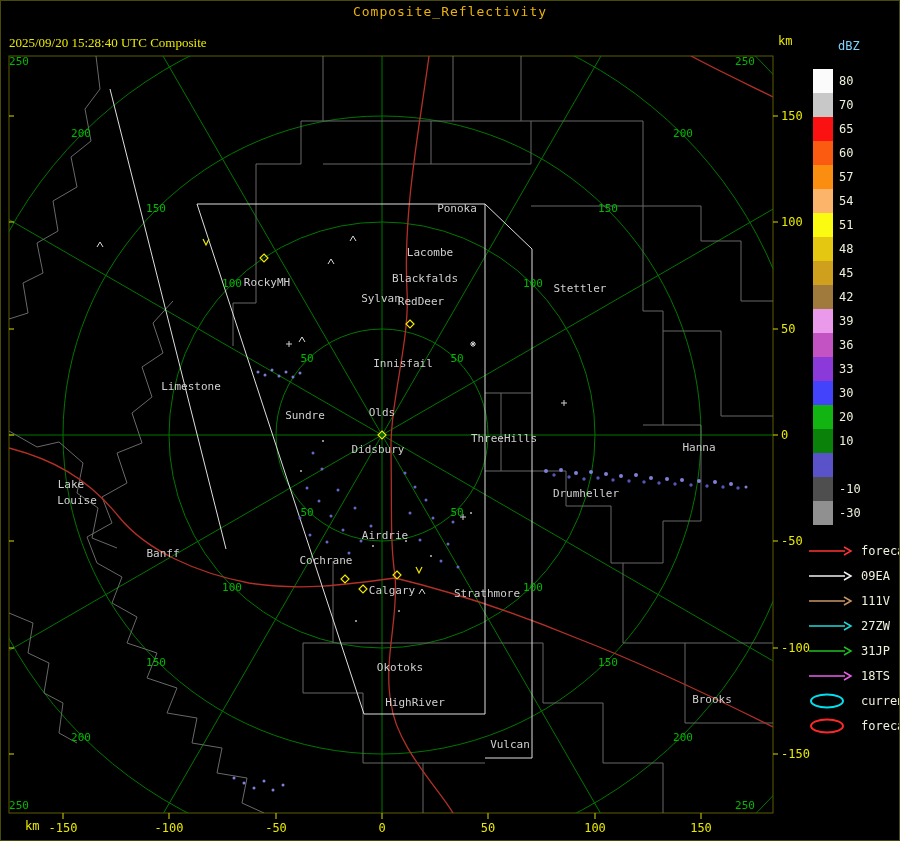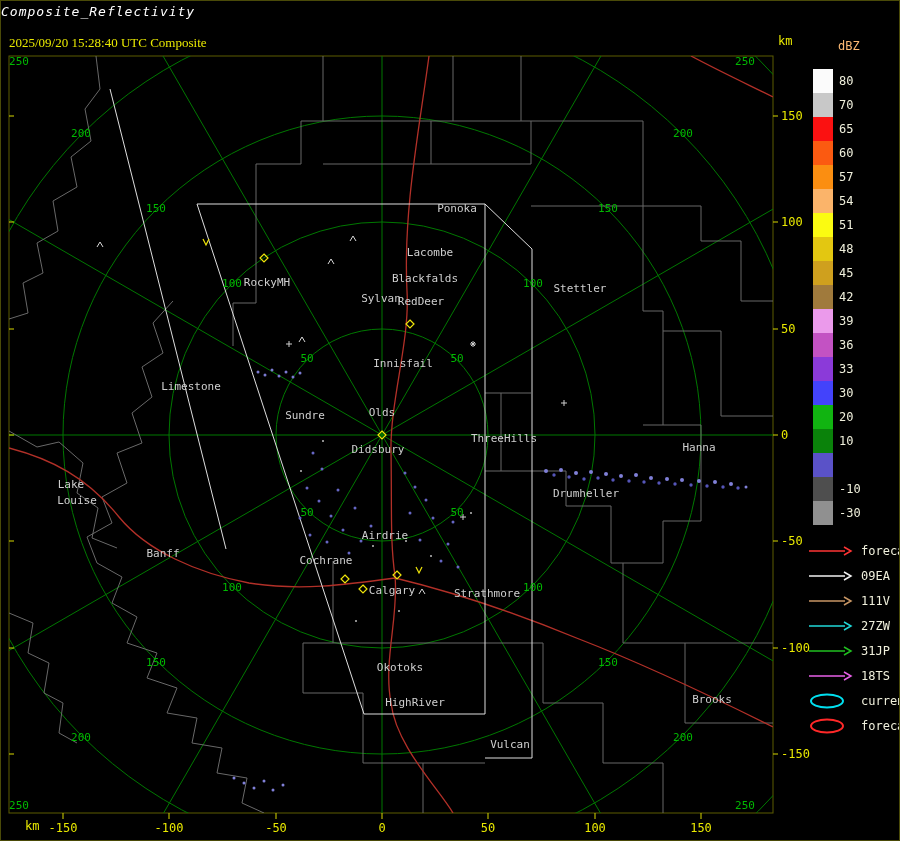--- a/index.html
+++ b/index.html
@@ -1,24 +1,24 @@
 <!DOCTYPE html>
 <html><head>
 <meta charset="utf-8">
 <style>
   html,body{margin:0;padding:0;background:#000;}
   .app{position:relative;width:900px;height:841px;background:#000;
        border:1px solid #4a4a08;box-sizing:border-box;overflow:hidden;
        font-family:"DejaVu Sans Mono","Liberation Mono",monospace;}
-  .titlebar{position:absolute;top:3px;left:0;width:100%;
-       color:#ffffff;font-size:13px;letter-spacing:1px;font-style:italic;}
+  .titlebar{position:absolute;top:3px;left:0;width:100%;text-align:center;
+       color:#eab308;font-size:13px;letter-spacing:1px;}
   .timestamp{position:absolute;top:34px;left:8px;color:#e9e900;font-size:13px;font-family:Liberation Serif, serif;}
   .km-tr{position:absolute;top:33px;left:777px;color:#e9e900;font-size:12px;}
   .km-bl{position:absolute;top:818px;left:24px;color:#e9e900;font-size:12px;}
-  .dbz-title{position:absolute;top:38px;left:837px;color:#fdba74;font-size:12px;}
+  .dbz-title{position:absolute;top:38px;left:837px;color:#7dd3fc;font-size:12px;}
   svg.main{position:absolute;left:0;top:0;}
   .colorbar{position:absolute;top:60px;left:806px;}
   .legend{position:absolute;top:543px;left:806px;display:flex;flex-direction:column;gap:11px;}
   .lg-row{display:flex;align-items:center;gap:8px;height:14px;}
   .lg-label{color:#f0f0dc;font-size:12px;line-height:14px;white-space:pre;}
   text{font-family:"DejaVu Sans Mono","Liberation Mono",monospace;}
 </style>
 </head>
 <body>
 

